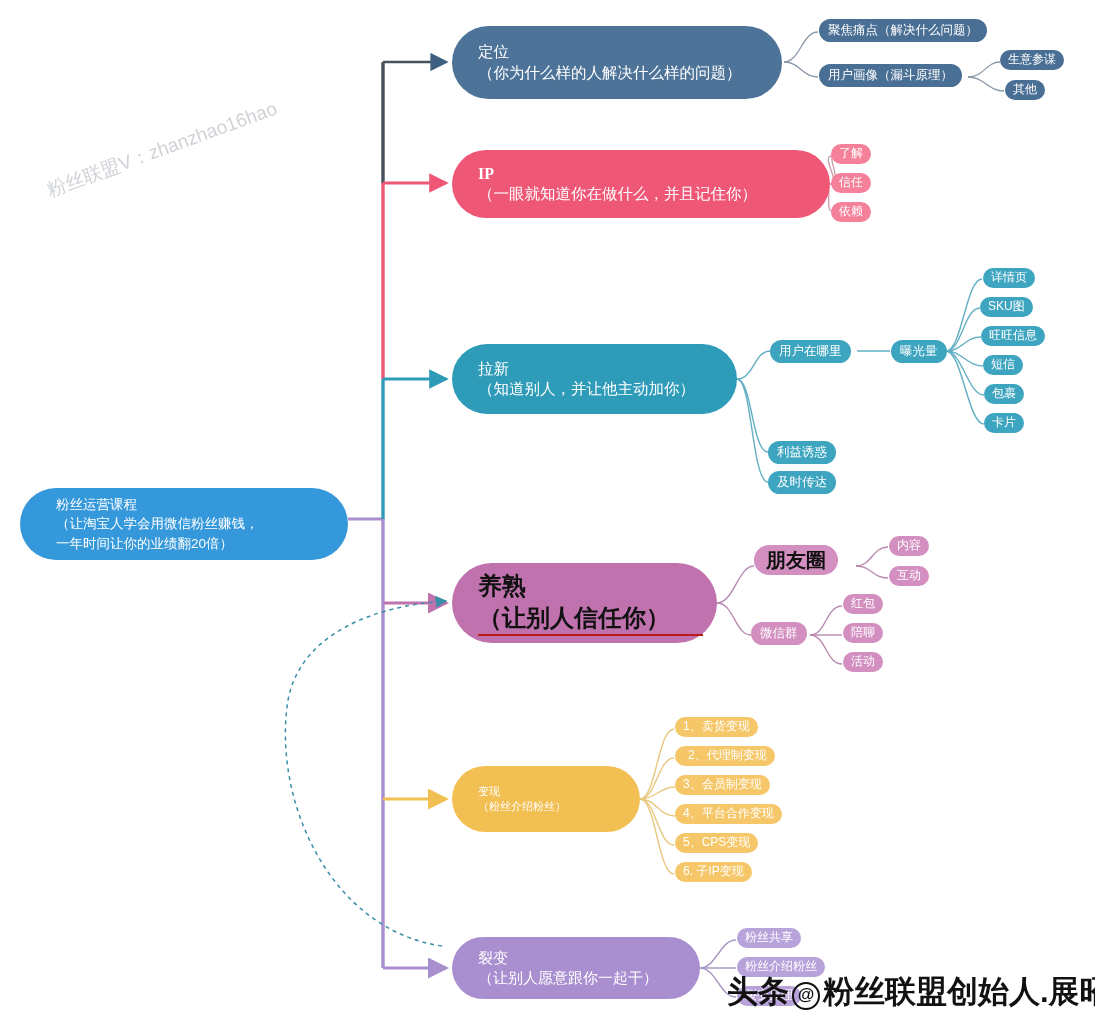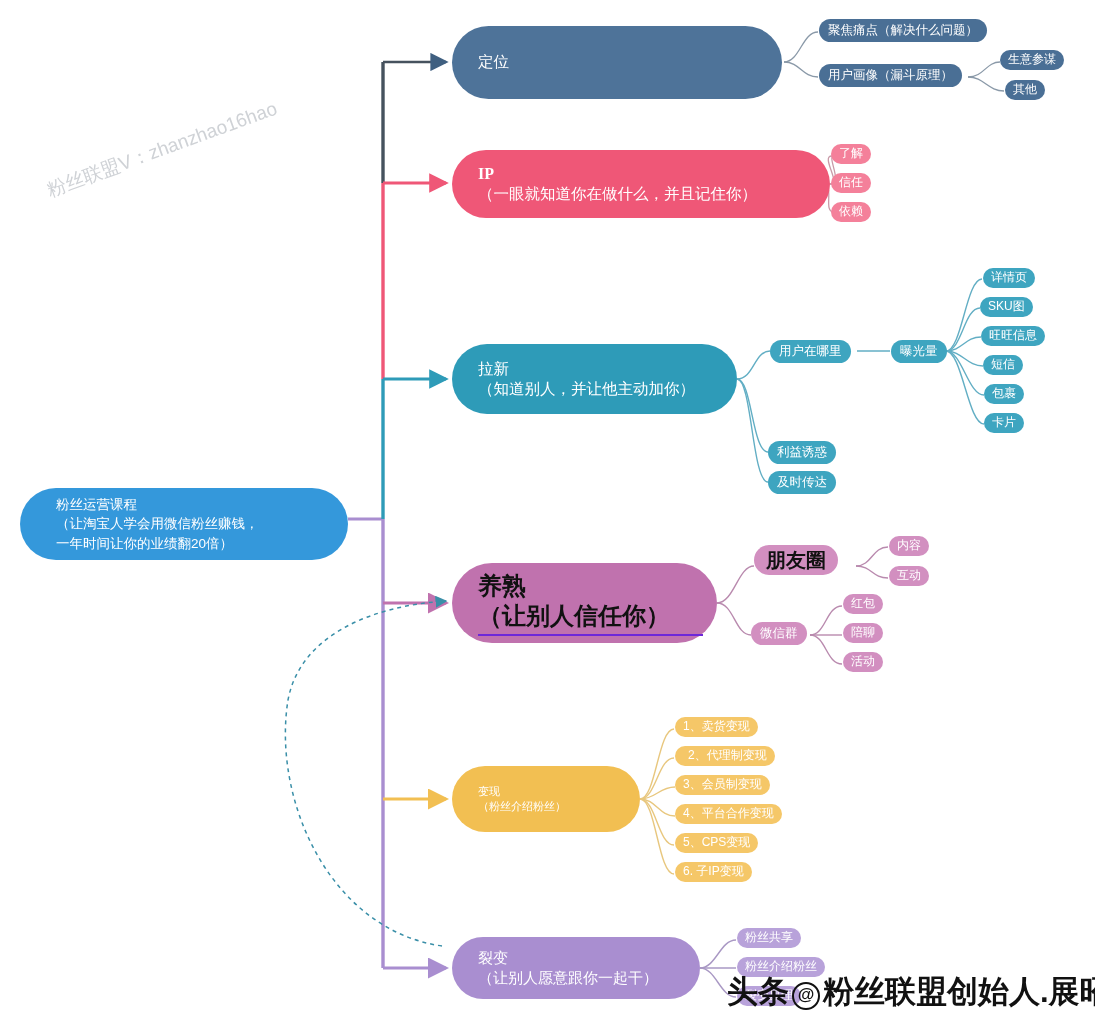--- a/index.html
+++ b/index.html
@@ -73,21 +73,21 @@
   .s-purple {background:#d28fc0;}
   .s-amber  {background:#f5c768;}
   .s-violet {background:#b8a2da;}
 
   
   #n-dingwei{left:452px;top:26px;width:330px;height:73px;font-size:15.5px;}
   #n-ip     {left:452px;top:150px;width:378px;height:68px;font-size:15.5px;}
   #n-ip .l1 {font-weight:bold;font-family:"Liberation Serif",serif;font-size:16px;}
   #n-laxin  {left:452px;top:344px;width:285px;height:70px;font-size:15.5px;}
   #n-yangshu{left:452px;top:563px;width:265px;height:80px;font-size:24px;font-weight:bold;color:#111;}
-  #n-yangshu .l2{border-bottom:2px solid #6d28d9;display:inline-block;font-family:Liberation Mono, monospace;}
+  #n-yangshu .l2{border-bottom:2px solid #b91c1c;display:inline-block;}
   #n-bianxian{left:452px;top:766px;width:188px;height:66px;font-size:11px;}
   #n-liebian{left:452px;top:937px;width:248px;height:62px;font-size:15px;}
 
   
   #s-jujiao  {left:819px;top:19px;}
   #s-huaxiang{left:819px;top:64px;}
   #l-shengyi {left:1000px;top:50px;}
   #l-qita    {left:1005px;top:80px;}
 
   
@@ -254,20 +254,21 @@
   </svg>
 
   <div class="node main" id="root">
     <span class="l1">粉丝运营课程</span>
     <span class="l2">（让淘宝人学会用微信粉丝赚钱，</span>
     <span class="l2">一年时间让你的业绩翻20倍）</span>
   </div>
 
   <div class="node main c-blue" id="n-dingwei">
     <span class="l1">定位</span>
+    <span class="l2">（你为什么样的人解决什么样的问题）</span>
   </div>
   <div class="node sub s-blue" id="s-jujiao">聚焦痛点（解决什么问题）</div>
   <div class="node sub s-blue" id="s-huaxiang">用户画像（漏斗原理）</div>
   <div class="node leaf s-blue" id="l-shengyi">生意参谋</div>
   <div class="node leaf s-blue" id="l-qita">其他</div>
 
   <div class="node main c-pink" id="n-ip">
     <span class="l1">IP</span>
     <span class="l2">（一眼就知道你在做什么，并且记住你）</span>
   </div>

